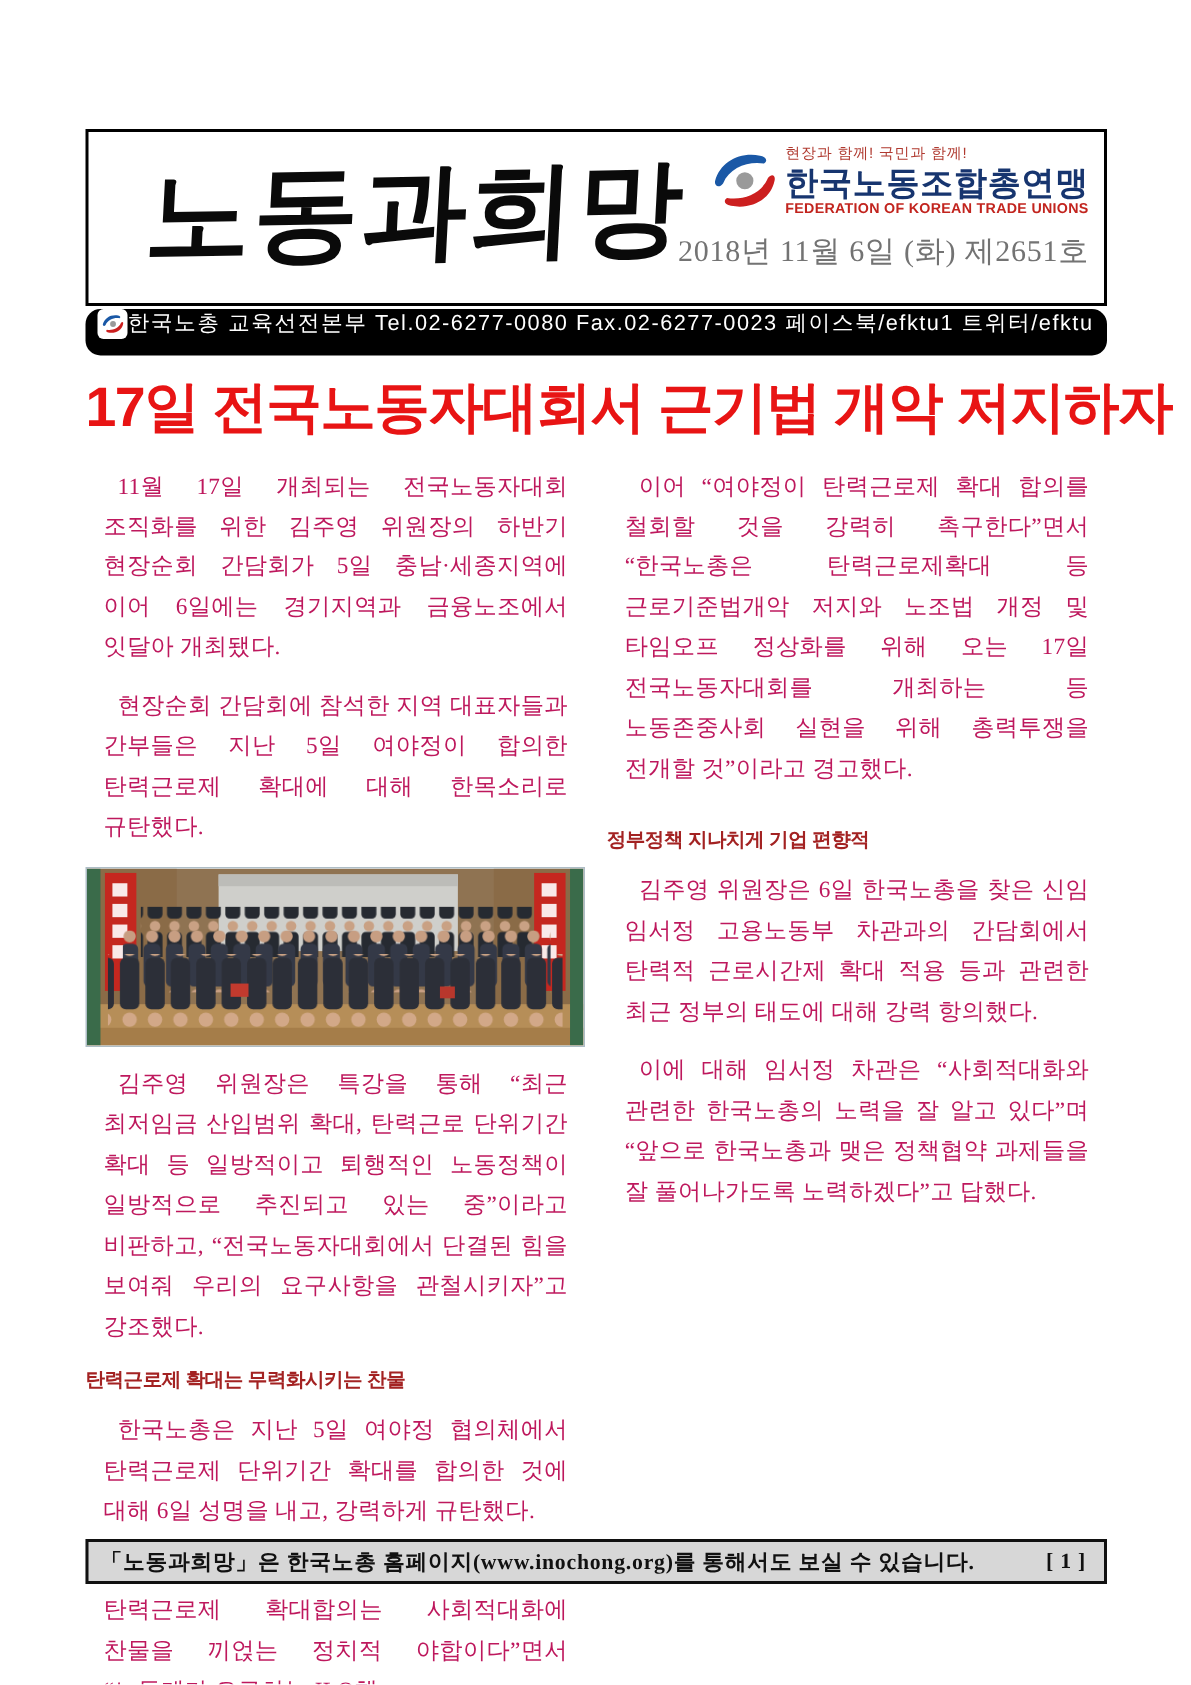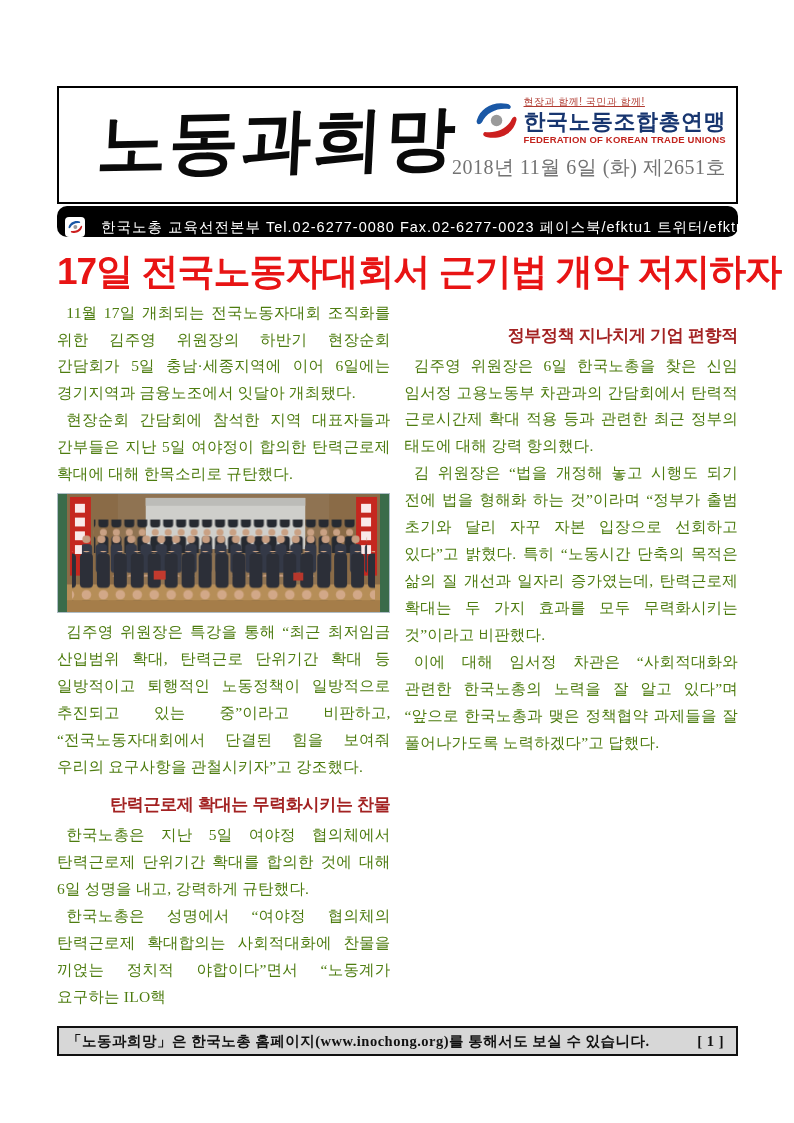--- a/index.html
+++ b/index.html
@@ -34,40 +34,40 @@
     color: #0a0a0a;
     white-space: nowrap;
   }
   .org-block {
     width: 272px;
     padding: 7px 10px 4px 0;
     display: flex; flex-direction: column; align-items: flex-end;
   }
   .org-row { display: flex; align-items: center; gap: 5px; }
   .org-texts { display: flex; flex-direction: column; align-items: flex-start; }
-  .org-slogan { font-size: 10px; color: #b03a30; letter-spacing: 0.5px; font-family: "Liberation Sans", sans-serif; text-decoration: underline; }
+  .org-slogan { font-size: 10px; color: #b03a30; letter-spacing: 0.5px; font-family: "Liberation Sans", sans-serif; }
   .org-kr { font-size: 22px; font-weight: 900; color: #17356f; letter-spacing: 0.5px; font-family: Liberation Sans, sans-serif; line-height: 1.15; }
   .org-en { font-size: 9.5px; font-weight: bold; color: #c2241e; letter-spacing: 0.2px; font-family: "Liberation Sans", sans-serif; }
   .issue-date {
     margin-top: 9px;
     font-size: 20px;
     letter-spacing: 0.5px;
     white-space: nowrap;
     color: #737373;
   }
 
   
   .info-bar {
     margin-top: 2px;
     background: #000;
     color: #fff;
     height: 31px;
-    display: flex; align-items: flex-end;
+    display: flex; align-items: flex-start;
     padding: 0 8px;
-    gap: 16px;
+    gap: 0;
     font-size: 14.5px;
     letter-spacing: 1px;
     white-space: nowrap;
     font-family: "Liberation Sans", sans-serif;
     border-radius: 10px;
   }
   .mini-mark {
     width: 20px; height: 20px;
     background: #fff; border-radius: 4px;
     display: inline-flex; align-items: center; justify-content: center;
@@ -95,36 +95,36 @@
     letter-spacing: -0.5px;
     color: #1d1dbb;
     line-height: 1.2;
     white-space: nowrap;
   }
 
   
   .columns { display: flex; gap: 14px; margin-top: 6px; }
   .col { width: 333.5px; }
   .col p {
-    margin: 0;
+    margin: 12px;
     font-size: 15.5px;
     line-height: 1.74;
     text-align: justify;
     text-indent: 0.6em;
-    color: #4d7c0f;
+    color: #be185d;
     letter-spacing: 0.2px;
     word-break: keep-all;
   }
   .col p.cont { text-indent: 0; }
   .sec-heading {
     margin: 12px 0 6px 0;
-    text-align: right;
+    text-align: left;
     font-family: "Liberation Sans", sans-serif;
     font-weight: 800;
-    font-size: 17px;
+    font-size: 13px;
     color: #a32222;
     letter-spacing: -0.3px;
   }
 
   
   .photo {
     margin: 5px 0 6px 0;
     border: 1px solid #aebdc6;
     width: 333px; height: 120px;
     overflow: hidden;
@@ -235,23 +235,23 @@
           </svg>
         </figure>
 
         <p>김주영 위원장은 특강을 통해 “최근 최저임금 산입범위 확대, 탄력근로 단위기간 확대 등 일방적이고 퇴행적인 노동정책이 일방적으로 추진되고 있는 중”이라고 비판하고, “전국노동자대회에서 단결된 힘을 보여줘 우리의 요구사항을 관철시키자”고 강조했다.</p>
         <h3 class="sec-heading">탄력근로제 확대는 무력화시키는 찬물</h3>
         <p>한국노총은 지난 5일 여야정 협의체에서 탄력근로제 단위기간 확대를 합의한 것에 대해 6일 성명을 내고, 강력하게 규탄했다.</p>
         <p>한국노총은 성명에서 “여야정 협의체의 탄력근로제 확대합의는 사회적대화에 찬물을 끼얹는 정치적 야합이다”면서 “노동계가 요구하는 ILO핵</p>
       </div>
 
       <div class="col">
+        <p>이어 “여야정이 탄력근로제 확대 합의를 철회할 것을 강력히 촉구한다”면서 “한국노총은 탄력근로제확대 등 근로기준법개악 저지와 노조법 개정 및 타임오프 정상화를 위해 오는 17일 전국노동자대회를 개최하는 등 노동존중사회 실현을 위해 총력투쟁을 전개할 것”이라고 경고했다.</p>
         <h3 class="sec-heading" style="margin-top:24px">정부정책 지나치게 기업 편향적</h3>
         <p>김주영 위원장은 6일 한국노총을 찾은 신임 임서정 고용노동부 차관과의 간담회에서 탄력적 근로시간제 확대 적용 등과 관련한 최근 정부의 태도에 대해 강력 항의했다.</p>
-        <p>김 위원장은 “법을 개정해 놓고 시행도 되기 전에 법을 형해화 하는 것”이라며 “정부가 출범 초기와 달리 자꾸 자본 입장으로 선회하고 있다”고 밝혔다. 특히 “노동시간 단축의 목적은 삶의 질 개선과 일자리 증가였는데, 탄력근로제 확대는 두 가지 효과를 모두 무력화시키는 것”이라고 비판했다.</p>
         <p>이에 대해 임서정 차관은 “사회적대화와 관련한 한국노총의 노력을 잘 알고 있다”며 “앞으로 한국노총과 맺은 정책협약 과제들을 잘 풀어나가도록 노력하겠다”고 답했다.</p>
       </div>
 
     </div>
   </div>
 
   <div class="footer">
     <span>「노동과희망」은 한국노총 홈페이지(www.inochong.org)를 통해서도 보실 수 있습니다.</span>
     <span>[ 1 ]</span>
   </div>

